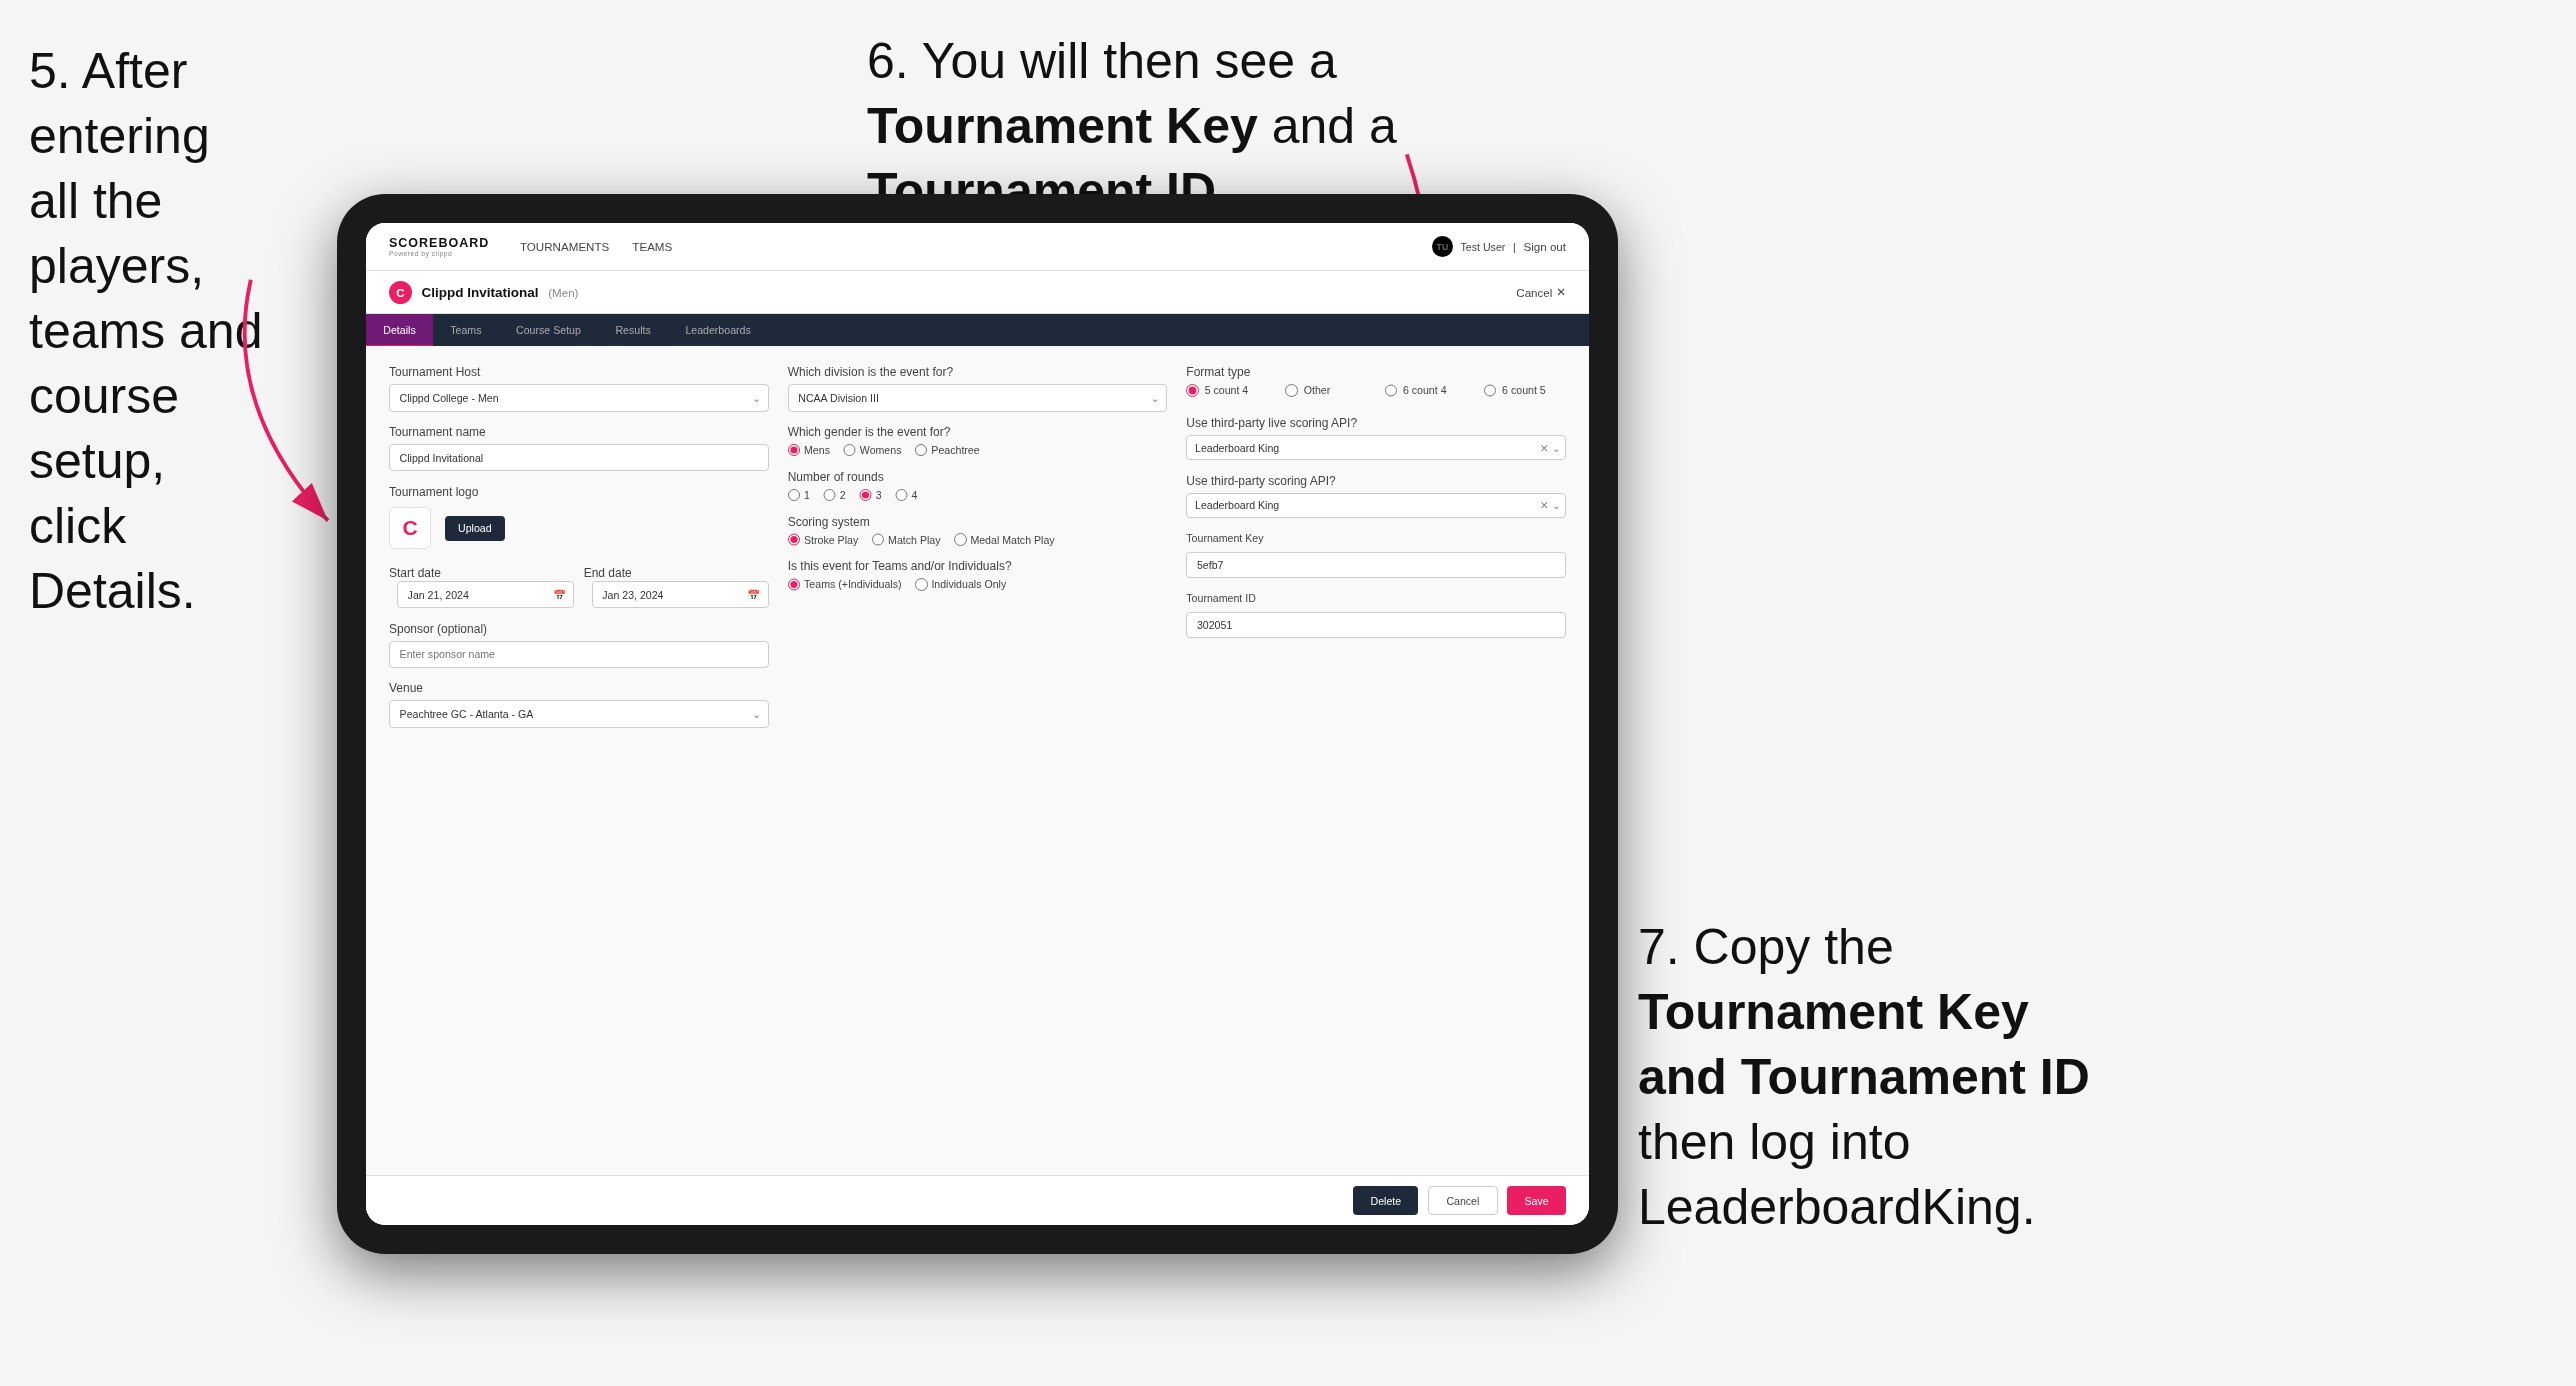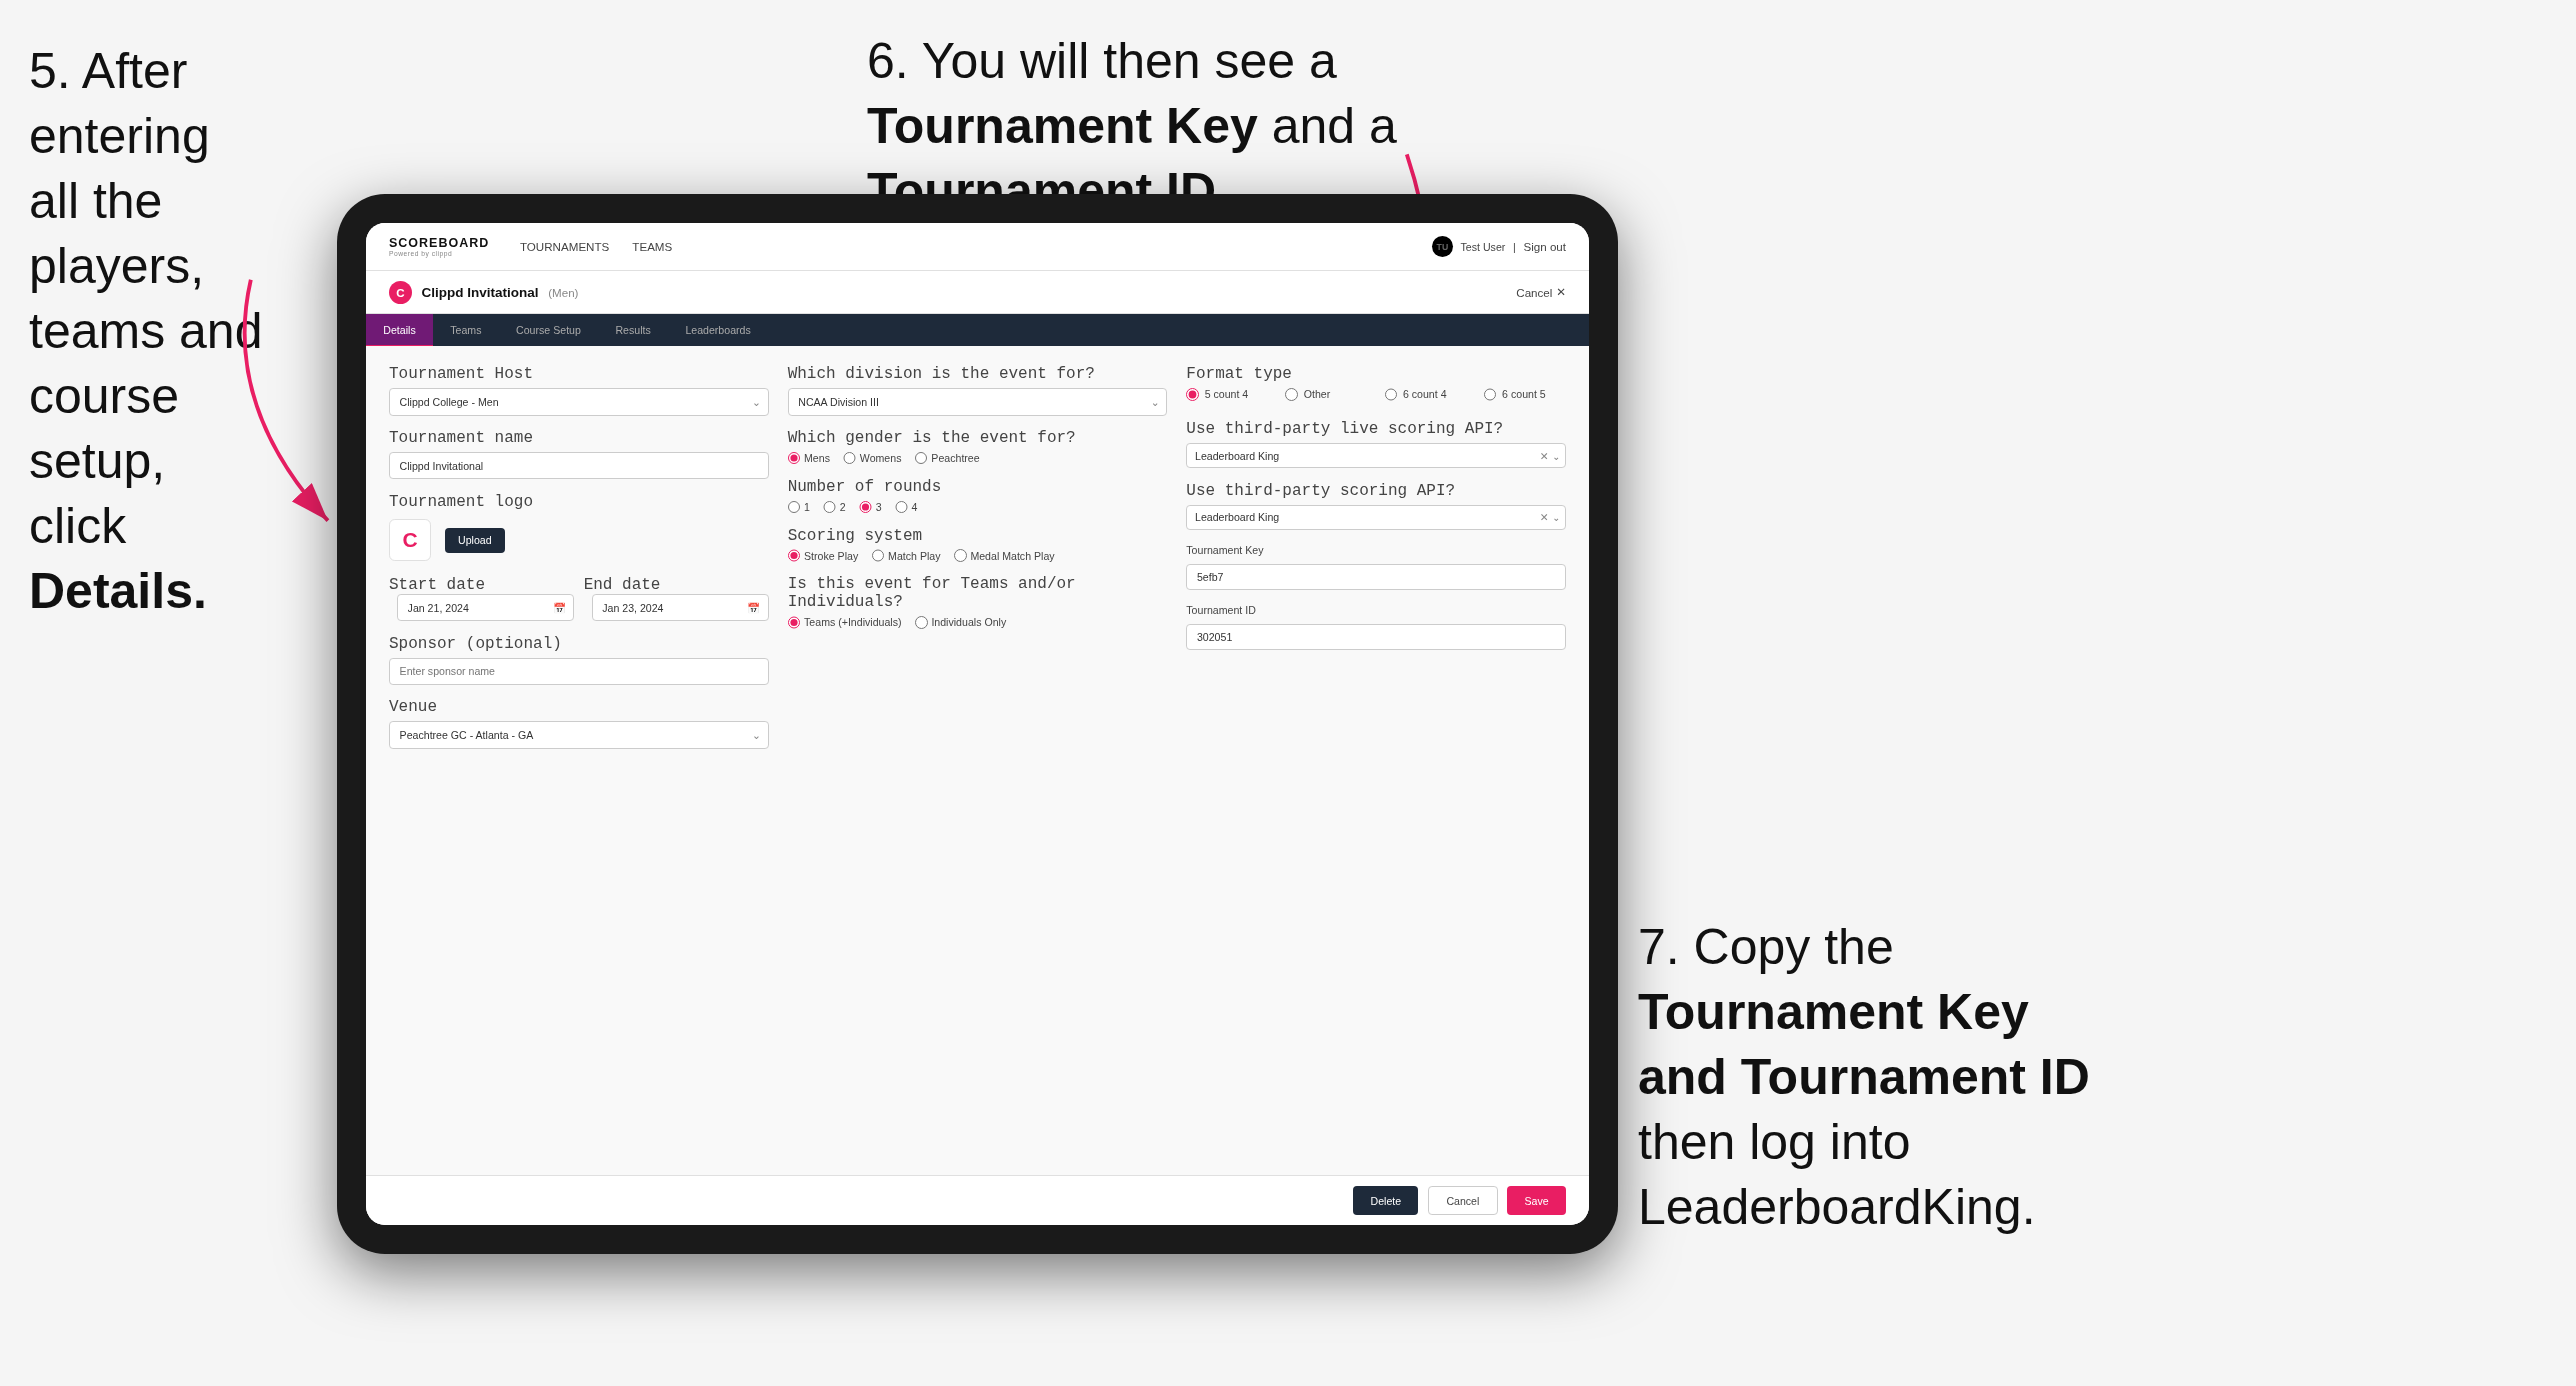--- a/index.html
+++ b/index.html
@@ -15,21 +15,21 @@
     
     .annotation-left {
       position: absolute;
       top: 39px;
       left: 29px;
       font-size: 50px;
       line-height: 1.3;
       color: #111;
       width: 270px;
     }
-    .annotation-left strong { font-weight: 700; }
+    .annotation-left strong { font-weight: 400; }
 
     .annotation-top-right {
       position: absolute;
       top: 29px;
       left: 867px;
       font-size: 50px;
       line-height: 1.3;
       color: #111;
       width: 674px;
     }
@@ -202,24 +202,23 @@
     .form-grid {
       display: grid;
       grid-template-columns: 1fr 1fr 1fr;
       gap: 19px;
     }
 
     .form-col { display: flex; flex-direction: column; gap: 13.5px; }
 
     .form-group { display: flex; flex-direction: column; gap: 4.8px; }
     .form-label {
-      font-size: 16px;
+      font-size: 12px;
       color: #444;
       font-weight: 500;
-      font-family: Liberation Mono, monospace;
     }
     .form-input {
       border: 1px solid #ccc;
       border-radius: 3.9px;
       padding: 6.7px 9.6px;
       font-size: 10.6px;
       color: #333;
       background: #fff;
       width: 100%;
     }

